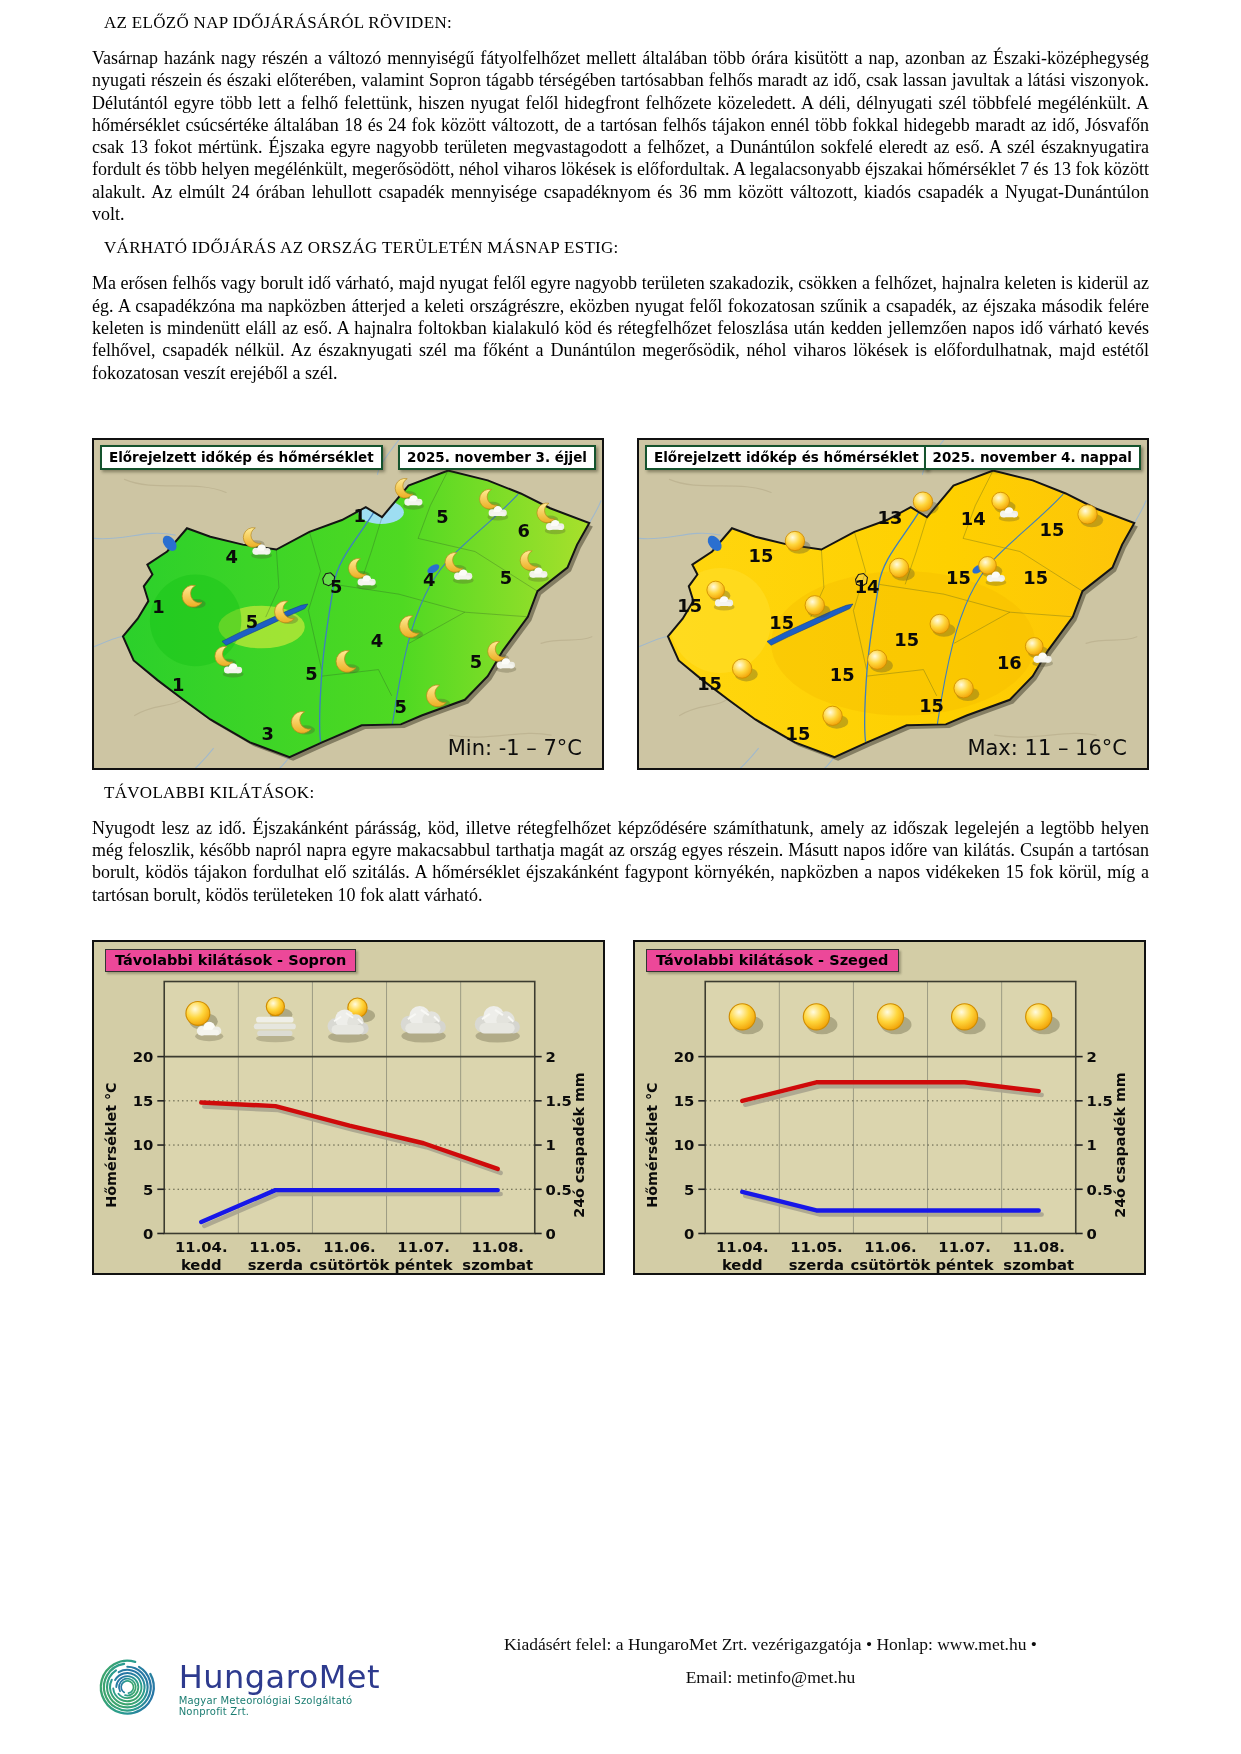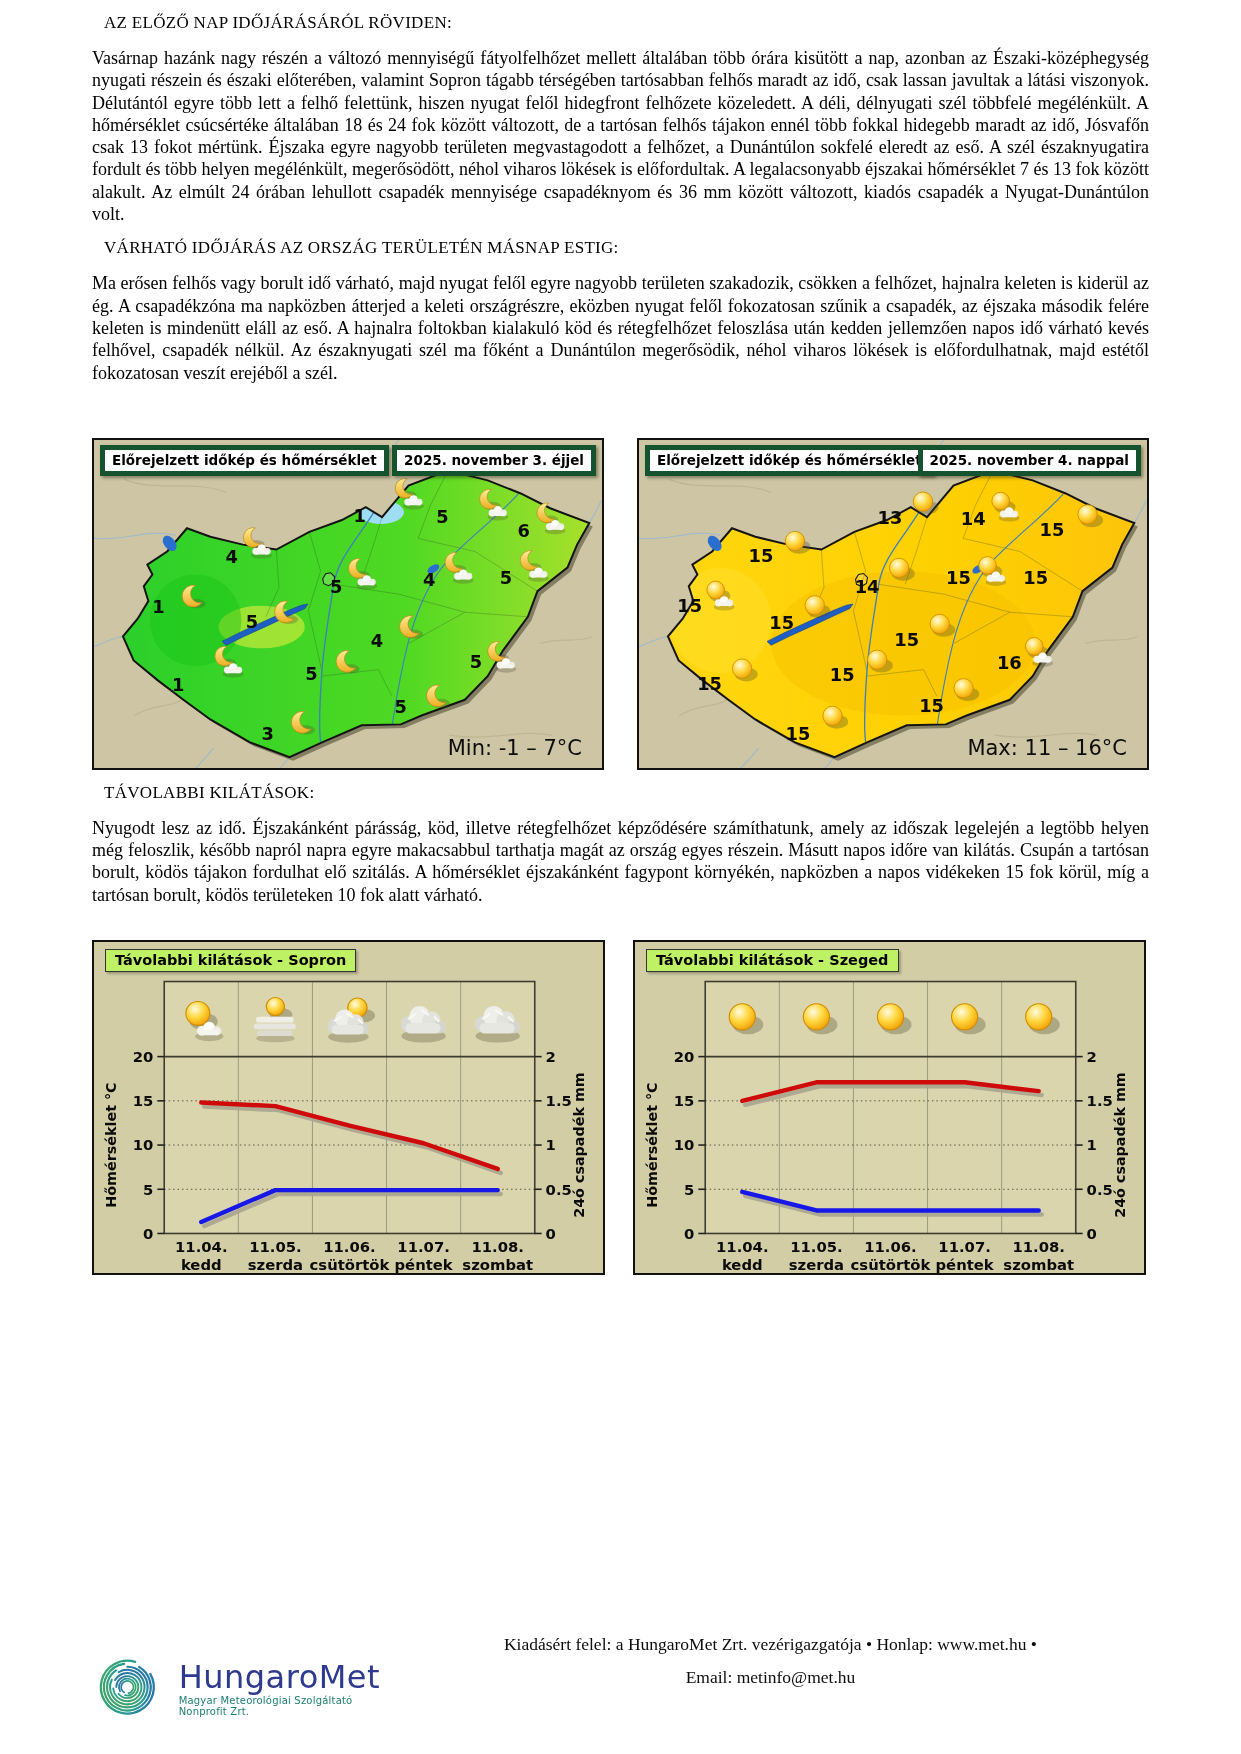--- a/index.html
+++ b/index.html
@@ -7,31 +7,31 @@
        font-family:"Liberation Serif",serif;color:#000;overflow:hidden;}
   .content{position:absolute;left:92px;top:0;width:1057px;}
   h2.sec{font-size:17px;font-weight:normal;letter-spacing:.3px;margin:12px;line-height:22px;}
   .sec1{margin-top:104px;}
   .sec2{margin-top:18px;}
   .sec3{margin-top:30px;}
   p.body{font-size:18px;line-height:22.3px;text-align:justify;margin:13px 0 0 0;}
   .maps-row{margin-top:54px;display:flex;gap:33px;}
   .map-panel{position:relative;width:508px;height:328px;border:2px solid #111;background:#cdc5a3;}
   .map-panel svg{position:absolute;left:0;top:0;}
-  .map-titlebox,.map-datebox{position:absolute;top:5px;background:#fff;border:5px solid #14532d;
+  .map-titlebox,.map-datebox{position:absolute;top:5px;background:#fff;border:2px solid #14532d;
       padding:2px 7px 3px;font-family:"DejaVu Sans",sans-serif;font-weight:bold;font-size:13.5px;
       box-shadow:2px 2px 3px rgba(40,40,20,.45);white-space:nowrap;z-index:3;}
   .map-titlebox{left:6px;}
   .map-datebox{right:6px;}
   .map-range{position:absolute;right:20px;bottom:8px;font-family:"DejaVu Sans",sans-serif;
       font-weight:normal;font-size:21px;color:#0d0d0d;z-index:3;}
   .charts-row{margin-top:34px;display:flex;gap:28px;}
   .chart-panel{position:relative;width:509px;height:331px;border:2px solid #111;background:#d3cda6;}
   .chart-panel svg{position:absolute;left:0;top:0;}
-  .chart-titlebox{position:absolute;top:7px;left:11px;background:#bef264;border:1px solid #333;
+  .chart-titlebox{position:absolute;top:7px;left:11px;background:#ec4899;border:1px solid #333;
       padding:2px 9px 3px;font-family:"DejaVu Sans",sans-serif;font-weight:bold;font-size:14.5px;
       box-shadow:2px 2px 2px rgba(40,40,20,.3);z-index:3;white-space:nowrap;}
   .footer{position:absolute;left:92px;top:1628px;width:1057px;display:flex;align-items:flex-start;}
   .logo-block{display:flex;align-items:center;width:300px;margin-top:14px;}
   .logo-textcol{margin-left:16px;}
   .logo-word{font-family:"DejaVu Sans",sans-serif;font-size:32px;font-weight:normal;
       color:#2d3a8e;letter-spacing:.5px;line-height:34px;}
   .logo-tagline{font-family:"DejaVu Sans",sans-serif;font-size:10px;color:#1b7d72;margin-top:1px;letter-spacing:.2px;}
   .footer-text{flex:1;text-align:center;font-family:Liberation Serif, serif;
       font-size:17.5px;line-height:33px;color:#0c0c0c;}

